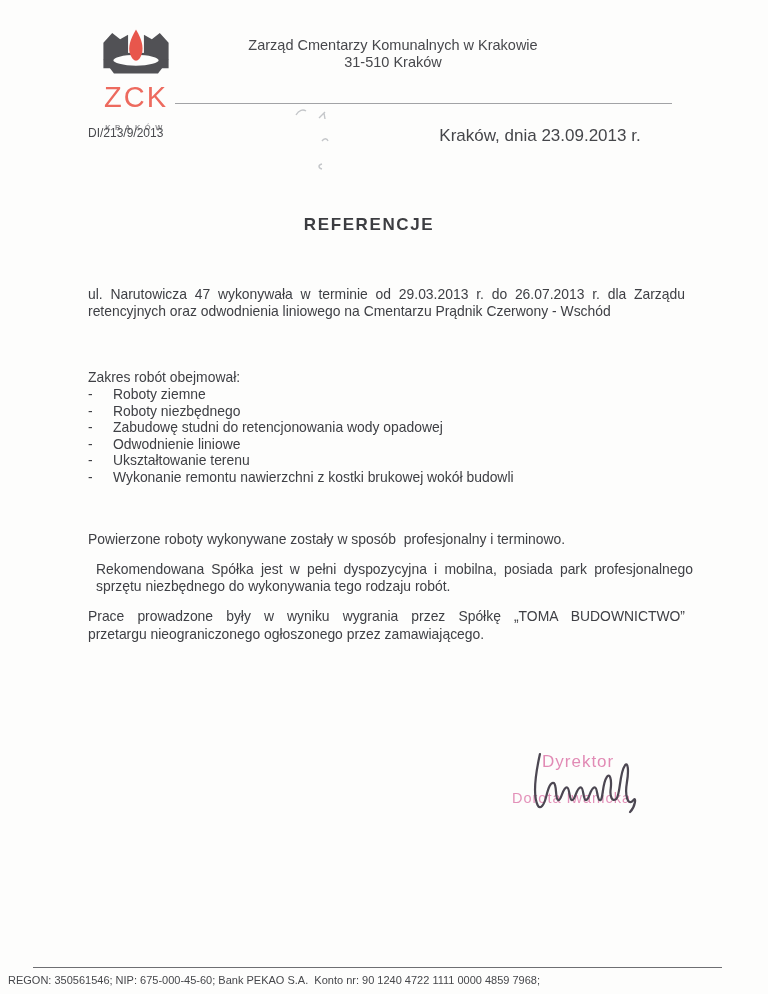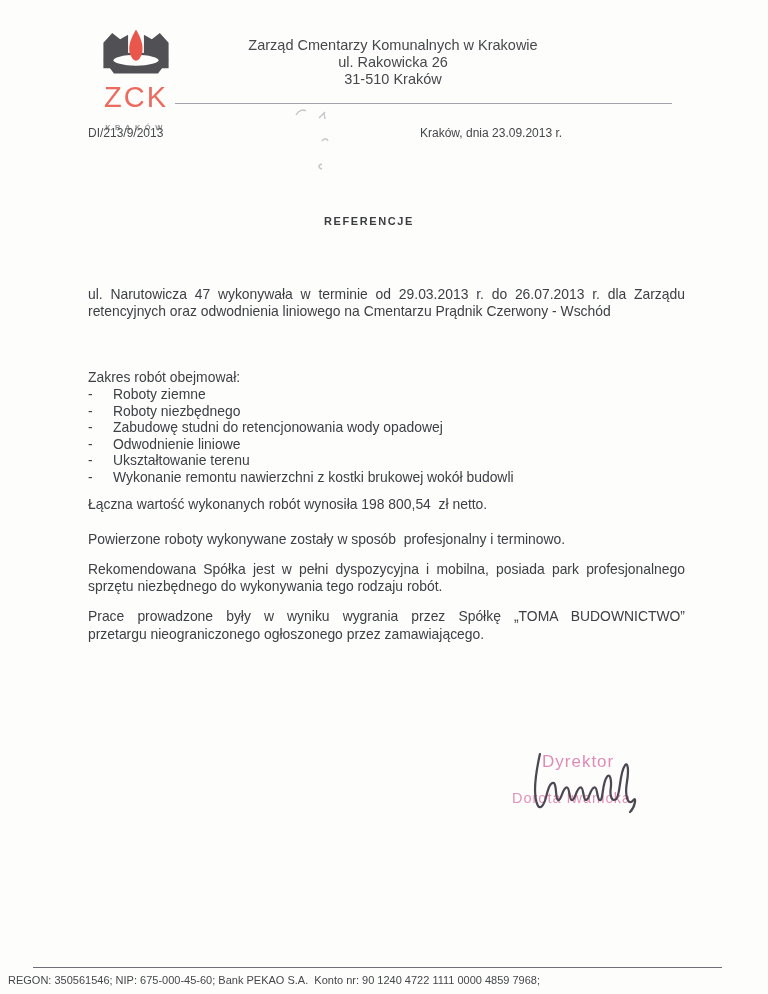--- a/index.html
+++ b/index.html
@@ -9,36 +9,36 @@
     font-family:"Liberation Sans", sans-serif;color:#3f4045;
   }
   
   .logo{position:absolute;left:95px;top:26px;width:82px;text-align:center;}
   .logo-emblem{display:block;margin:0 auto;width:74px;height:58px;}
   .logo-acronym{display:block;margin-top:-2px;font-size:29px;font-weight:normal;letter-spacing:2px;color:#ed6a5e;line-height:30px;}
   .logo-city{display:block;margin-top:11px;font-size:7.5px;letter-spacing:4.5px;color:#8f8f92;font-weight:bold;}
   .org-block{position:absolute;left:177px;top:37px;width:432px;text-align:center;font-size:14.5px;line-height:16.8px;color:#47484c;}
   .header-rule{position:absolute;left:175px;top:103px;width:497px;height:0;border-top:1.5px solid #a2a3a6;}
   .ref-number{position:absolute;left:88px;top:126px;font-size:12px;color:#4a4b4f;}
-  .date-line{position:absolute;left:420px;top:126px;width:240px;text-align:left;font-size:12px;color:#45464a;}
+  .date-line{position:absolute;left:420px;top:126px;width:240px;text-align:center;font-size:17px;color:#45464a;}
   .smudge{position:absolute;stroke:#b6b9bd;fill:none;stroke-width:1.4;opacity:.8;}
   
-  .doc-title{position:absolute;left:88px;top:215px;width:562px;text-align:center;font-size:11px;font-weight:bold;letter-spacing:1.6px;color:#3c3d41;}
+  .doc-title{position:absolute;left:88px;top:215px;width:562px;text-align:center;font-size:17px;font-weight:bold;letter-spacing:1.6px;color:#3c3d41;}
   .bodytext{font-size:13.9px;line-height:16.9px;color:#3f4045;}
   .para{position:absolute;left:88px;width:597px;}
   .jl{text-align:justify;text-align-last:justify;}
   .pre{white-space:pre-wrap;}
   .p1{top:286px;}
   .scope-heading{position:absolute;left:88px;top:369px;}
   .scope-list{position:absolute;left:88px;top:386px;width:597px;}
   .scope-row{display:flex;line-height:16.6px;}
   .scope-dash{width:25px;flex:0 0 25px;}
   .value-line{position:absolute;left:88px;top:496px;}
   .p2{top:531px;}
-  .p3{top:561px;}
+  .p3{top:561px;margin-left:8px;}
   .p4{top:608px;line-height:17.5px;}
   
   .sig-area{position:absolute;left:500px;top:745px;width:170px;height:80px;}
   .stamp-role{position:absolute;left:42px;top:7px;font-size:17px;letter-spacing:1px;color:#df7fae;opacity:.9;}
   .stamp-name{position:absolute;left:12px;top:45px;font-size:14.5px;letter-spacing:1px;color:#df7fae;opacity:.85;white-space:nowrap;}
   .sig-ink{position:absolute;left:26px;top:4px;width:118px;height:68px;}
   
   .footer-rule{position:absolute;left:33px;top:967px;width:689px;border-top:1.5px solid #6e6f72;}
   .footer-line{position:absolute;left:8px;top:974px;width:752px;font-size:11px;color:#46474b;white-space:pre-wrap;}
 </style>
@@ -54,21 +54,20 @@
       <path d="M5,36 L79,36 L67,52 L17,52 Z" fill="#515155"></path>
       <ellipse cx="42" cy="37" rx="27" ry="7.5" fill="#fdfdfc" stroke="#515155" stroke-width="2.6"></ellipse>
       <path d="M42,2 C35,14 33,22 35,29 C36.5,34 39.5,37.5 42,37.5 C44.5,37.5 47.5,34 48.8,29 C50.5,22 49,14 42,2 Z" fill="#e8564c"></path>
     </svg>
     <span class="logo-acronym">ZCK</span>
     <span class="logo-city">KRAKÓW</span>
   </div>
 
   <div class="org-block">
     <div>Zarząd Cmentarzy Komunalnych w Krakowie</div>
-    <div>ul. Rakowicka 26</div>
     <div>31-510 Kraków</div>
   </div>
 
   <div class="header-rule"></div>
 
   <div class="ref-number">DI/213/9/2013</div>
   <div class="date-line">Kraków, dnia 23.09.2013 r.</div>
 
   <svg class="smudge" style="left:294px;top:106px;" width="14" height="12">
       <path d="M2,9 C5,4 9,3 12,5"></path>
@@ -111,21 +110,20 @@
     <div class="scope-row">
       <span class="scope-dash">-</span>
       <span>Ukształtowanie terenu</span>
     </div>
     <div class="scope-row">
       <span class="scope-dash">-</span>
       <span>Wykonanie remontu nawierzchni z kostki brukowej wokół budowli</span>
     </div>
   </div>
 
-  <div class="para bodytext value-line pre">Łączna wartość wykonanych robót wynosiła 198 800,54  zł netto.</div>
 
   <div class="para bodytext p2 pre">Powierzone roboty wykonywane zostały w sposób  profesjonalny i terminowo.</div>
 
   <div class="para bodytext p3">
     <div class="jl">Rekomendowana Spółka jest w pełni dyspozycyjna i mobilna, posiada park profesjonalnego</div>
     <div>sprzętu niezbędnego do wykonywania tego rodzaju robót.</div>
   </div>
 
   <div class="para bodytext p4">
     <div class="jl">Prace prowadzone były w wyniku wygrania przez Spółkę „TOMA BUDOWNICTWO”</div>

